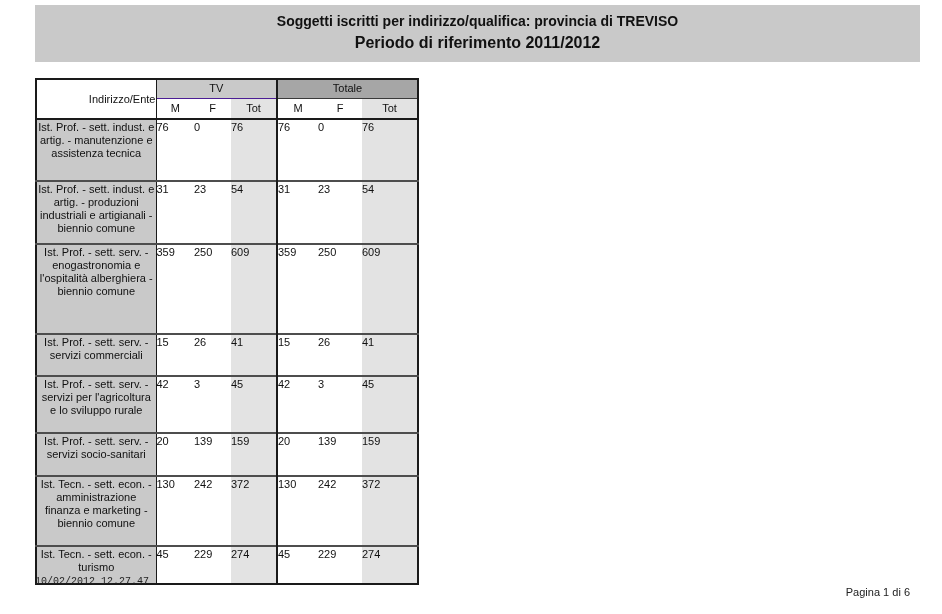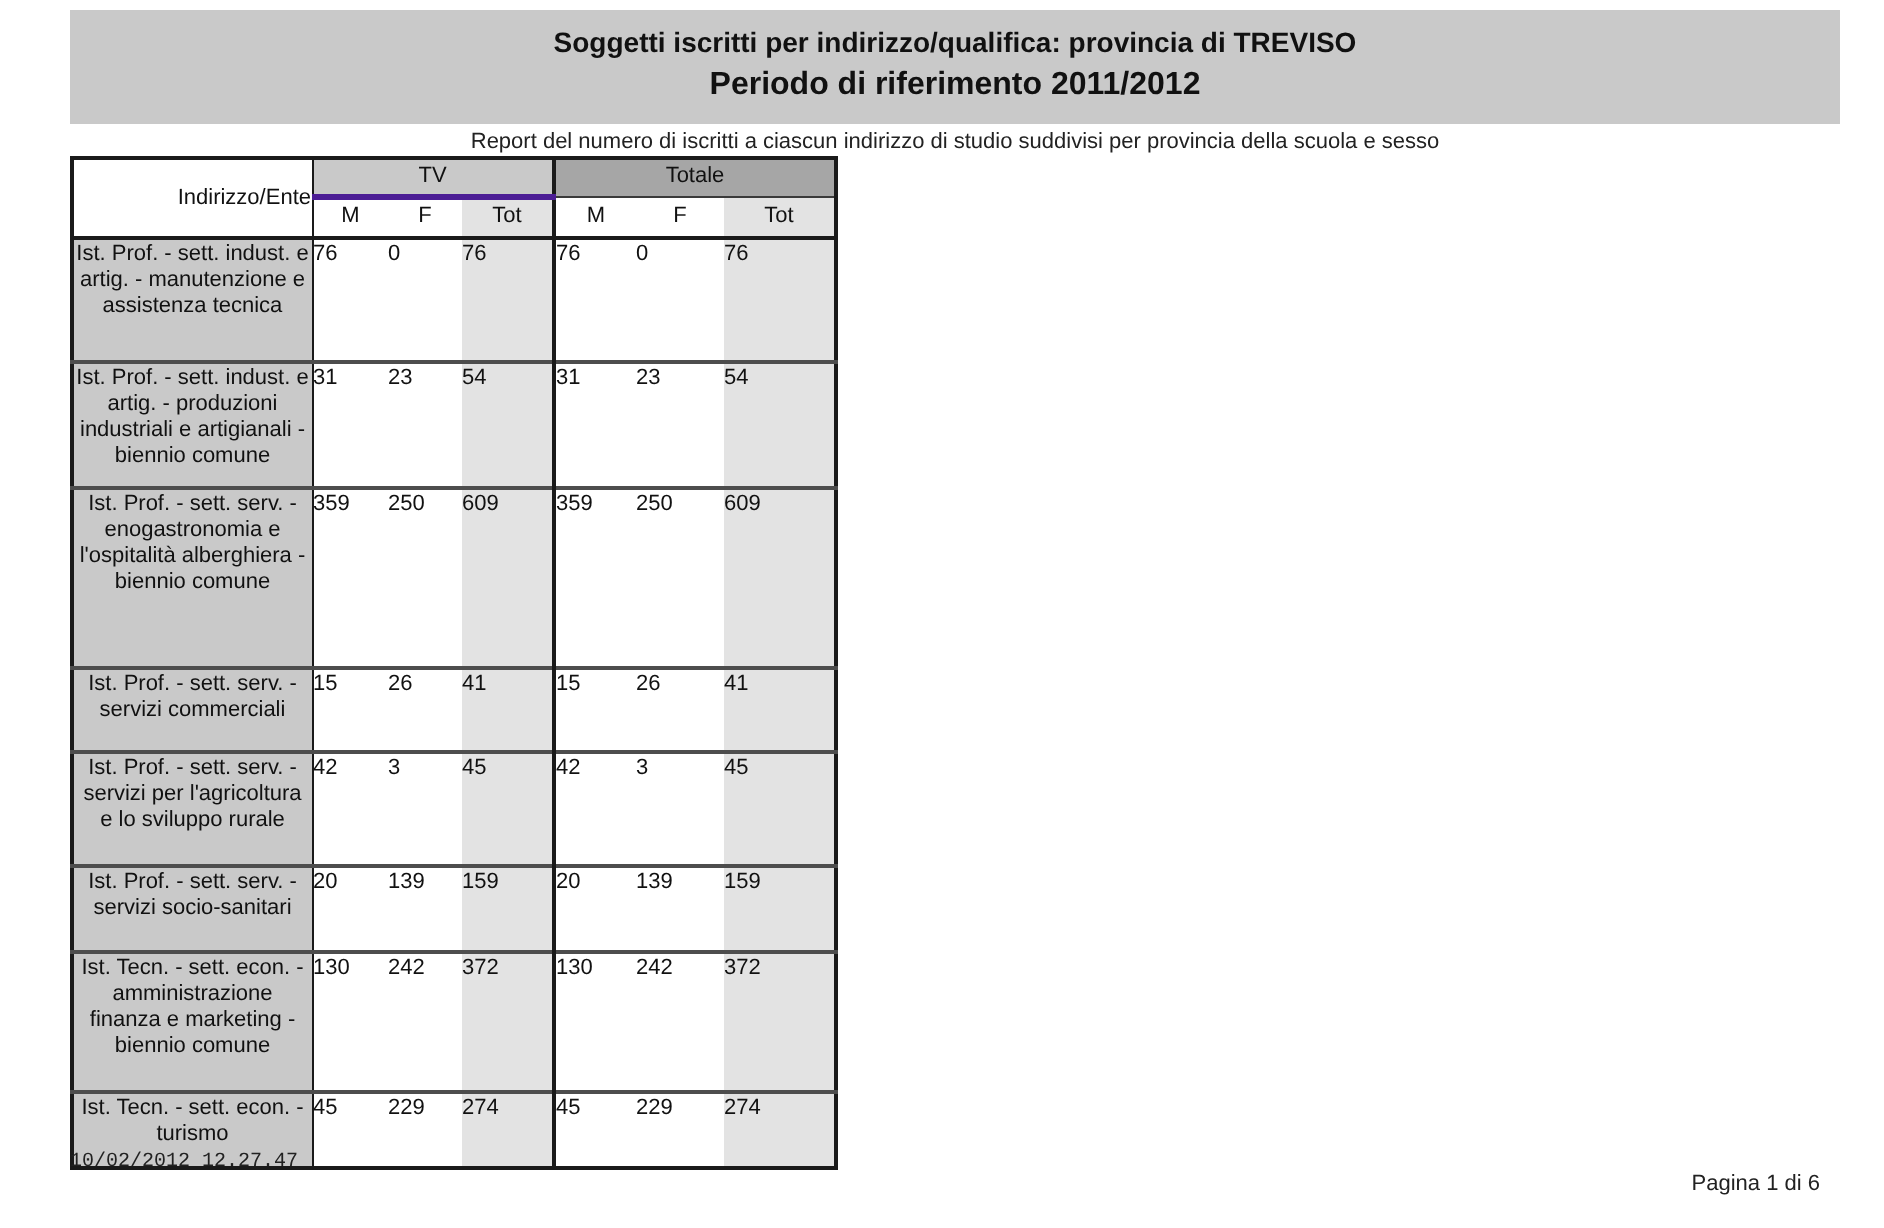--- a/index.html
+++ b/index.html
@@ -58,21 +58,21 @@
   th.corner {
     background: #ffffff;
     border-right: 1px solid #1a1a1a;
     border-bottom: 2px solid #1a1a1a;
     text-align: right;
     vertical-align: middle;
     font-size: 11px;
   }
   th.group-tv {
     background: #c9c9c9;
-    border-bottom: 3px solid #4c1d95;
+    border-bottom: 1px solid #4c1d95;
     text-align: center; vertical-align: middle;
   }
   th.group-totale {
     background: #a6a6a6;
     border-bottom: 1px solid #3a3a3a;
     border-left: 2px solid #1a1a1a;
     text-align: center; vertical-align: middle;
   }
   thead tr.cols-row th {
     background: #ffffff;
@@ -128,21 +128,20 @@
   }
 </style>
 </head>
 <body>
 
 <div class="page">
 
   <div class="header-band">
     <div class="report-title">Soggetti iscritti per indirizzo/qualifica: provincia di TREVISO</div>
     <div class="report-subtitle">Periodo di riferimento 2011/2012</div>
-    <div class="report-description">Report del numero di iscritti a ciascun indirizzo di studio suddivisi per provincia della scuola e sesso</div>
   </div>
 
   <table class="report">
     <colgroup>
       <col style="width:120px">
       <col style="width:38px">
       <col style="width:37px">
       <col style="width:46px">
       <col style="width:41px">
       <col style="width:44px">

